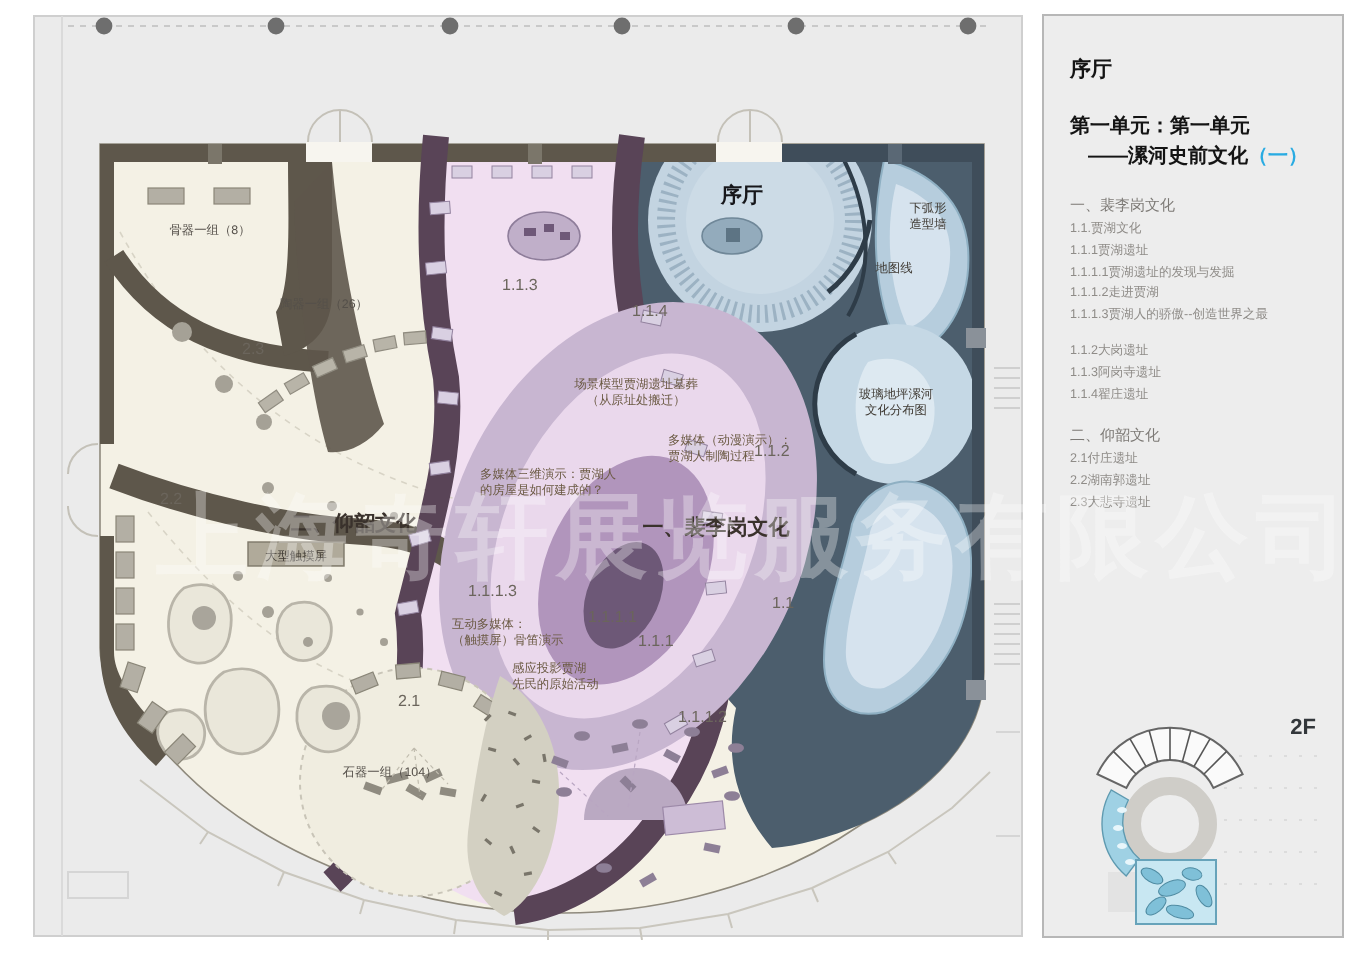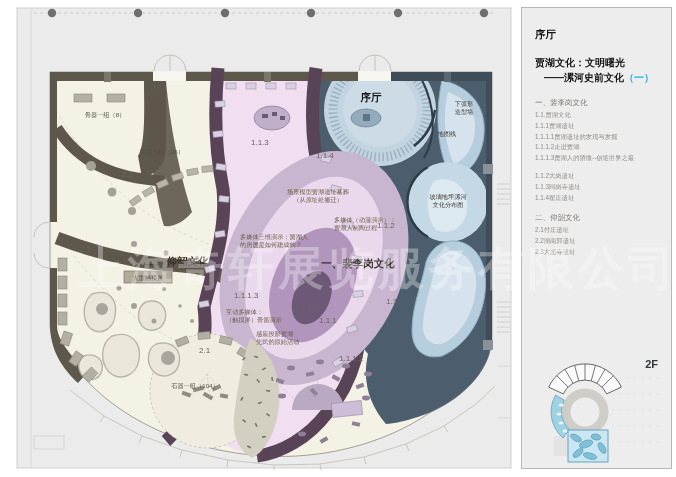--- a/index.html
+++ b/index.html
@@ -335,21 +335,21 @@
   <text x="242" y="338" class="t-sm-b">先民的原始活动</text>
   <text x="450" y="100" text-anchor="middle" class="t-sm-d">下弧形</text>
   <text x="450" y="108" text-anchor="middle" class="t-sm-d">造型墙</text>
   <text x="433" y="130" text-anchor="middle" class="t-sm-d">地图线</text>
   <text x="434" y="193" text-anchor="middle" class="t-sm-d">玻璃地坪漯河</text>
   <text x="434" y="201" text-anchor="middle" class="t-sm-d">文化分布图</text>
 </svg>
 
 <div id="panel">
   <div class="p-hall">序厅</div>
-  <div class="p-unit1">贾湖文化：文明曙光</div>
+  <div class="p-unit1">第一单元：第一单元</div>
   <div class="p-unit2"><span>——漯河史前文化</span><span class="cyan">（一）</span></div>
 
   <div class="sec" id="sec1">
     <div class="sec-h">一、裴李岗文化</div>
     <div class="sec-i">1.1.贾湖文化</div>
     <div class="sec-i">1.1.1贾湖遗址</div>
     <div class="sec-i">1.1.1.1贾湖遗址的发现与发掘</div>
     <div class="sec-i">1.1.1.2走进贾湖</div>
     <div class="sec-i">1.1.1.3贾湖人的骄傲--创造世界之最</div>
   </div>

